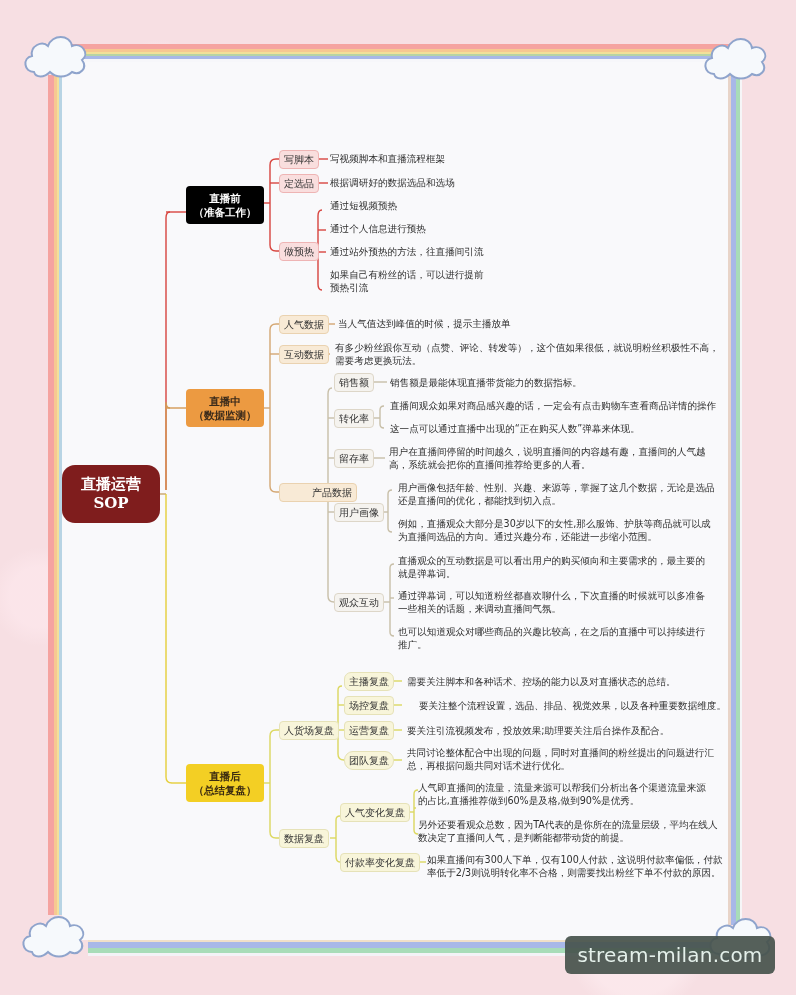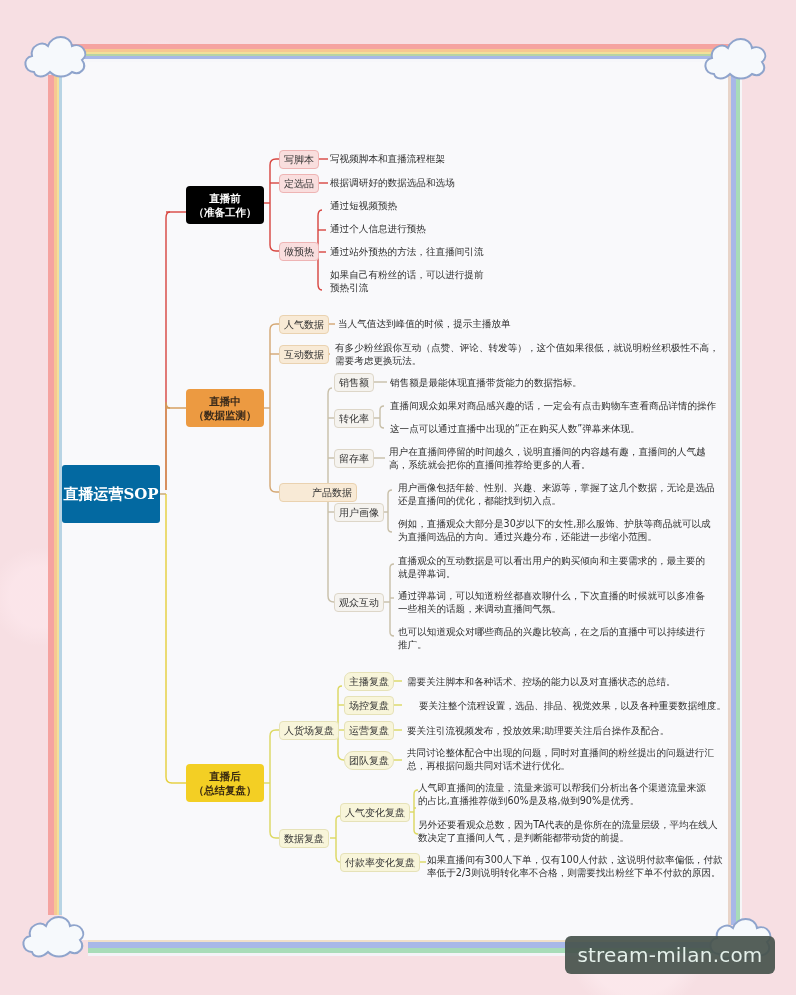--- a/index.html
+++ b/index.html
@@ -37,22 +37,22 @@
     position: absolute; left: 62px; top: 62px; width: 666px; height: 878px;
     background: #f9f9fb;
   }
   .cloud {
     position: absolute; width: 72px; height: 52px;
   }
   
   .mm { position: absolute; left: 0; top: 0; width: 796px; height: 995px; }
   .root {
     position: absolute; left: 62px; top: 465px; width: 98px; height: 58px;
-    background: #0369a1; color: #fff; border-radius: 3px;
-    display: flex; flex-direction: row; align-items: center; justify-content: center;
+    background: #7f1d1d; color: #fff; border-radius: 13px;
+    display: flex; flex-direction: column; align-items: center; justify-content: center;
     font-family: "DejaVu Serif", serif; font-weight: bold; font-size: 15px; line-height: 19px;
   }
   .stage {
     position: absolute; width: 78px; height: 38px; border-radius: 4px;
     display: flex; flex-direction: column; align-items: center; justify-content: center;
     font-size: 10.5px; line-height: 14px; font-weight: bold;
   }
   .stage.red { background: #000000; color: #fff; }
   .stage.orange { background: #ec9a41; color: #3a2a1a; }
   .stage.yellow { background: #f3cf24; color: #3a2a10; }

